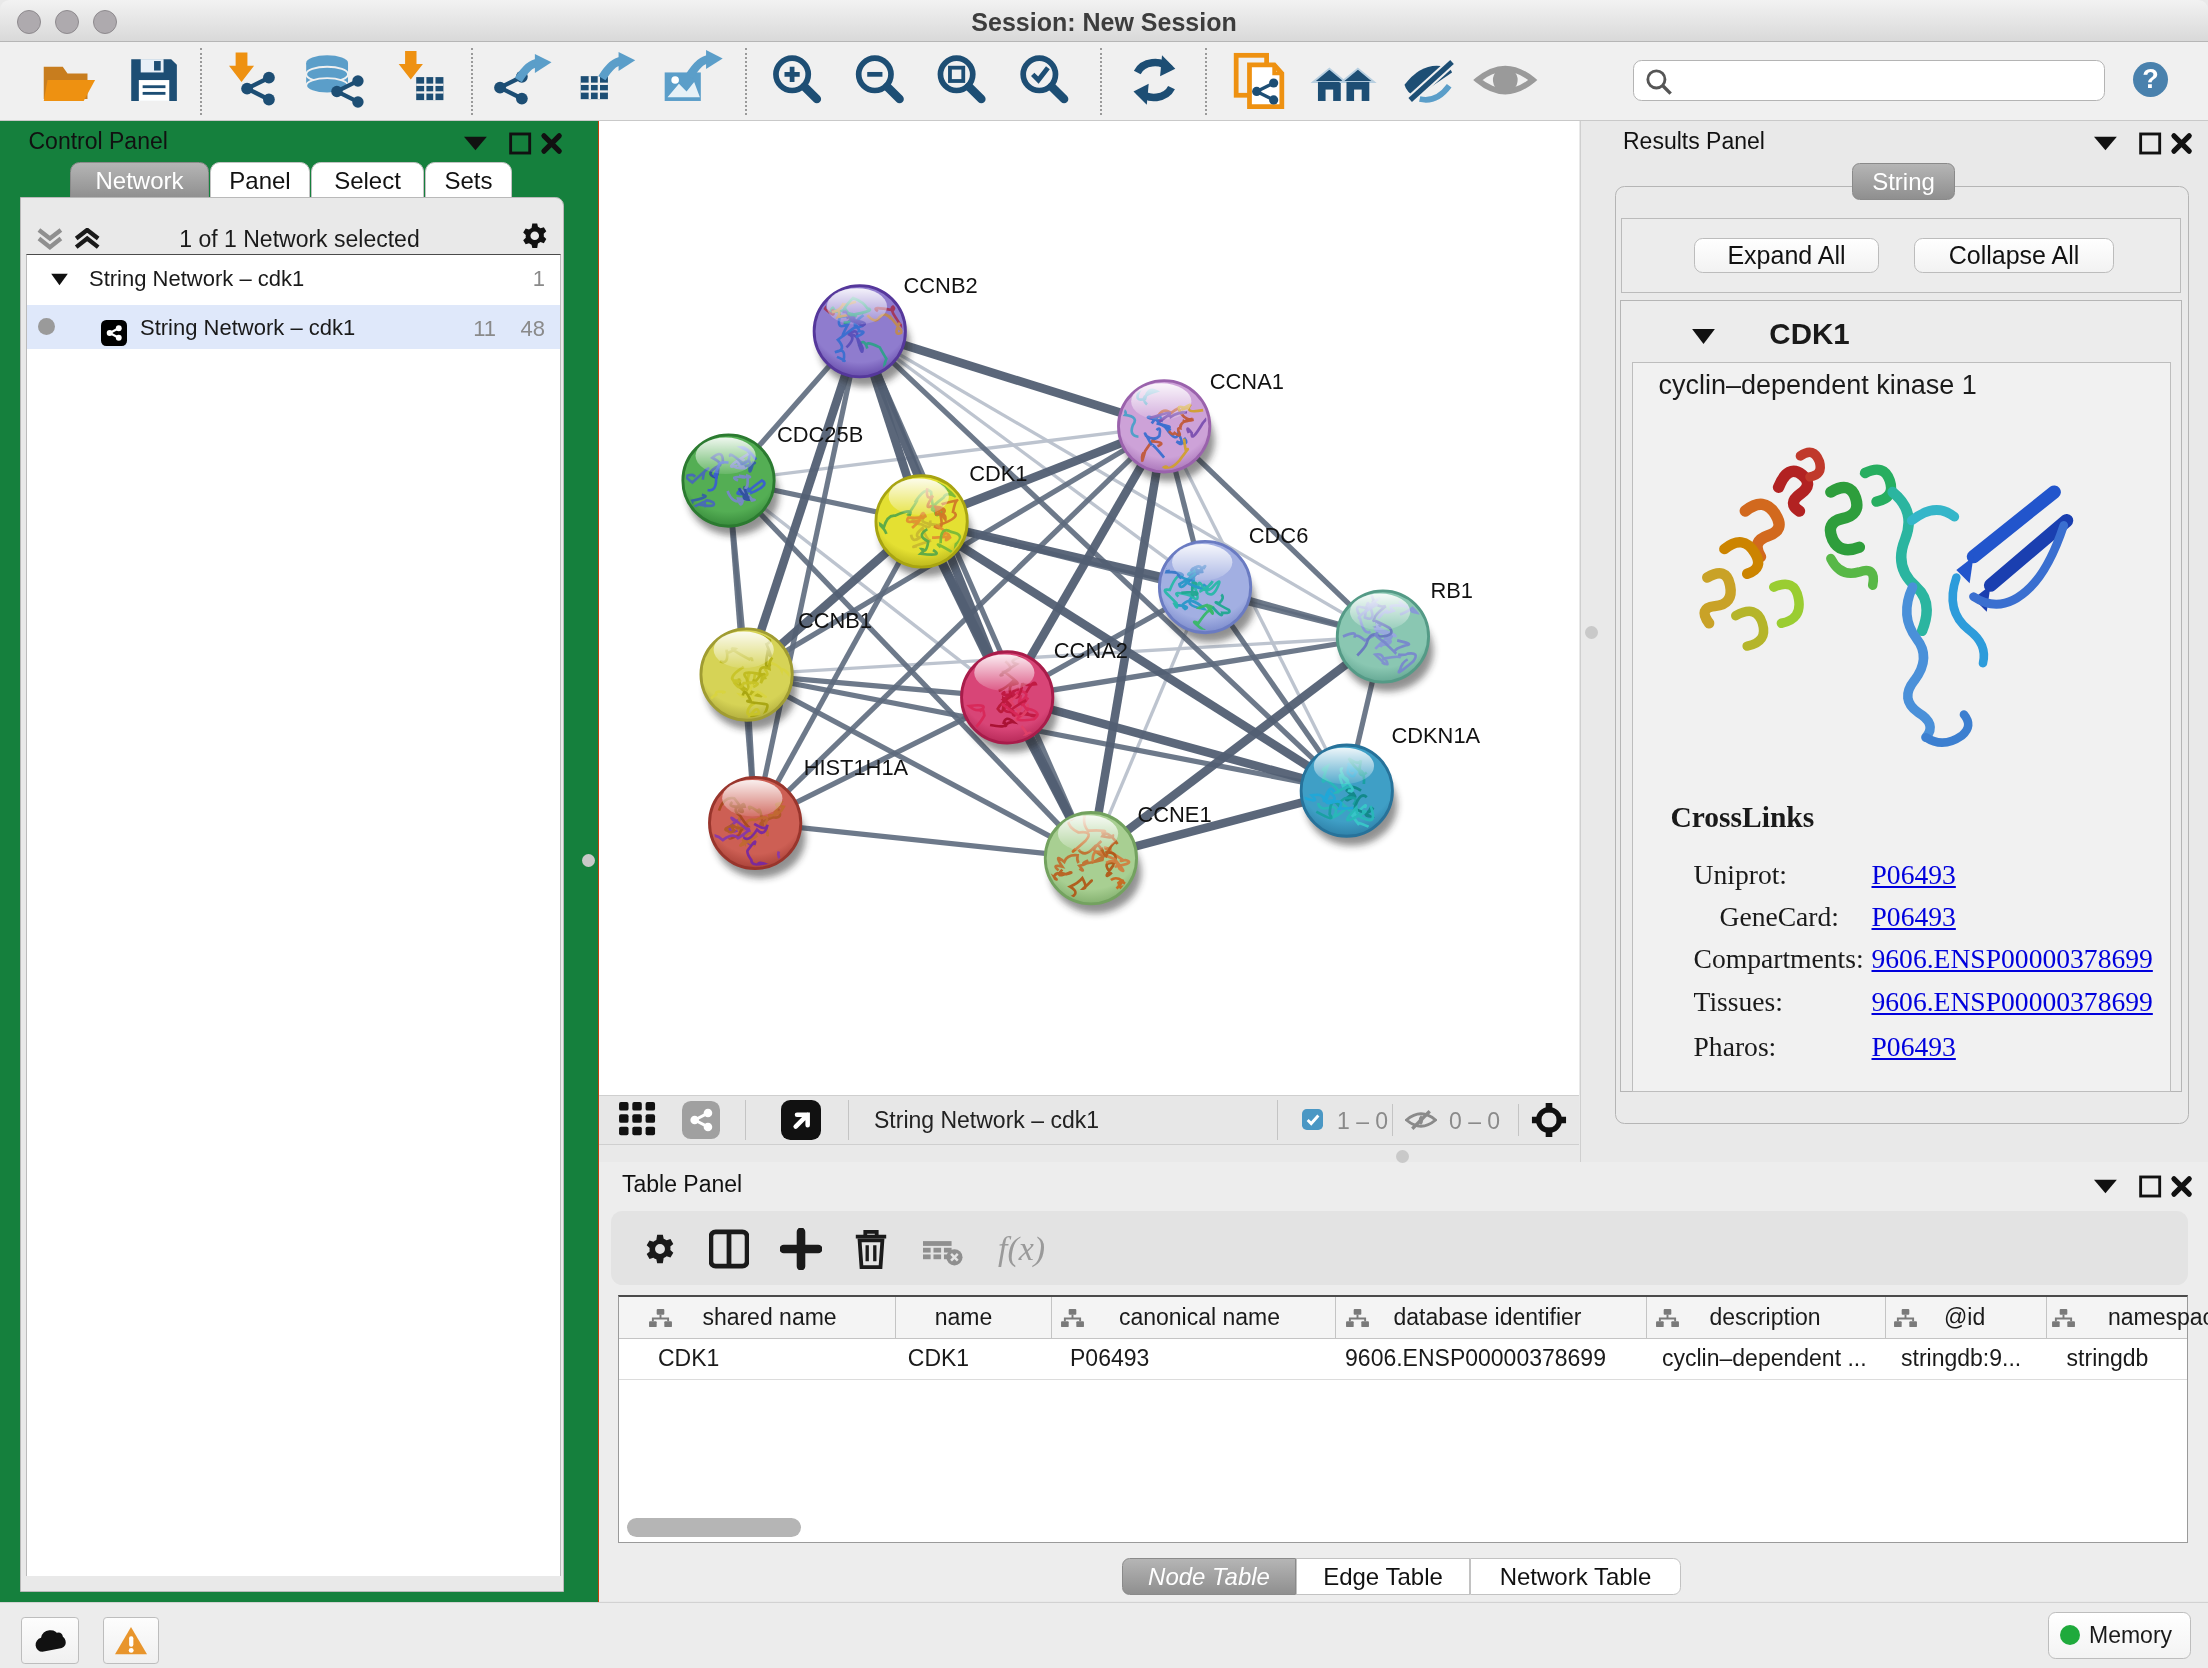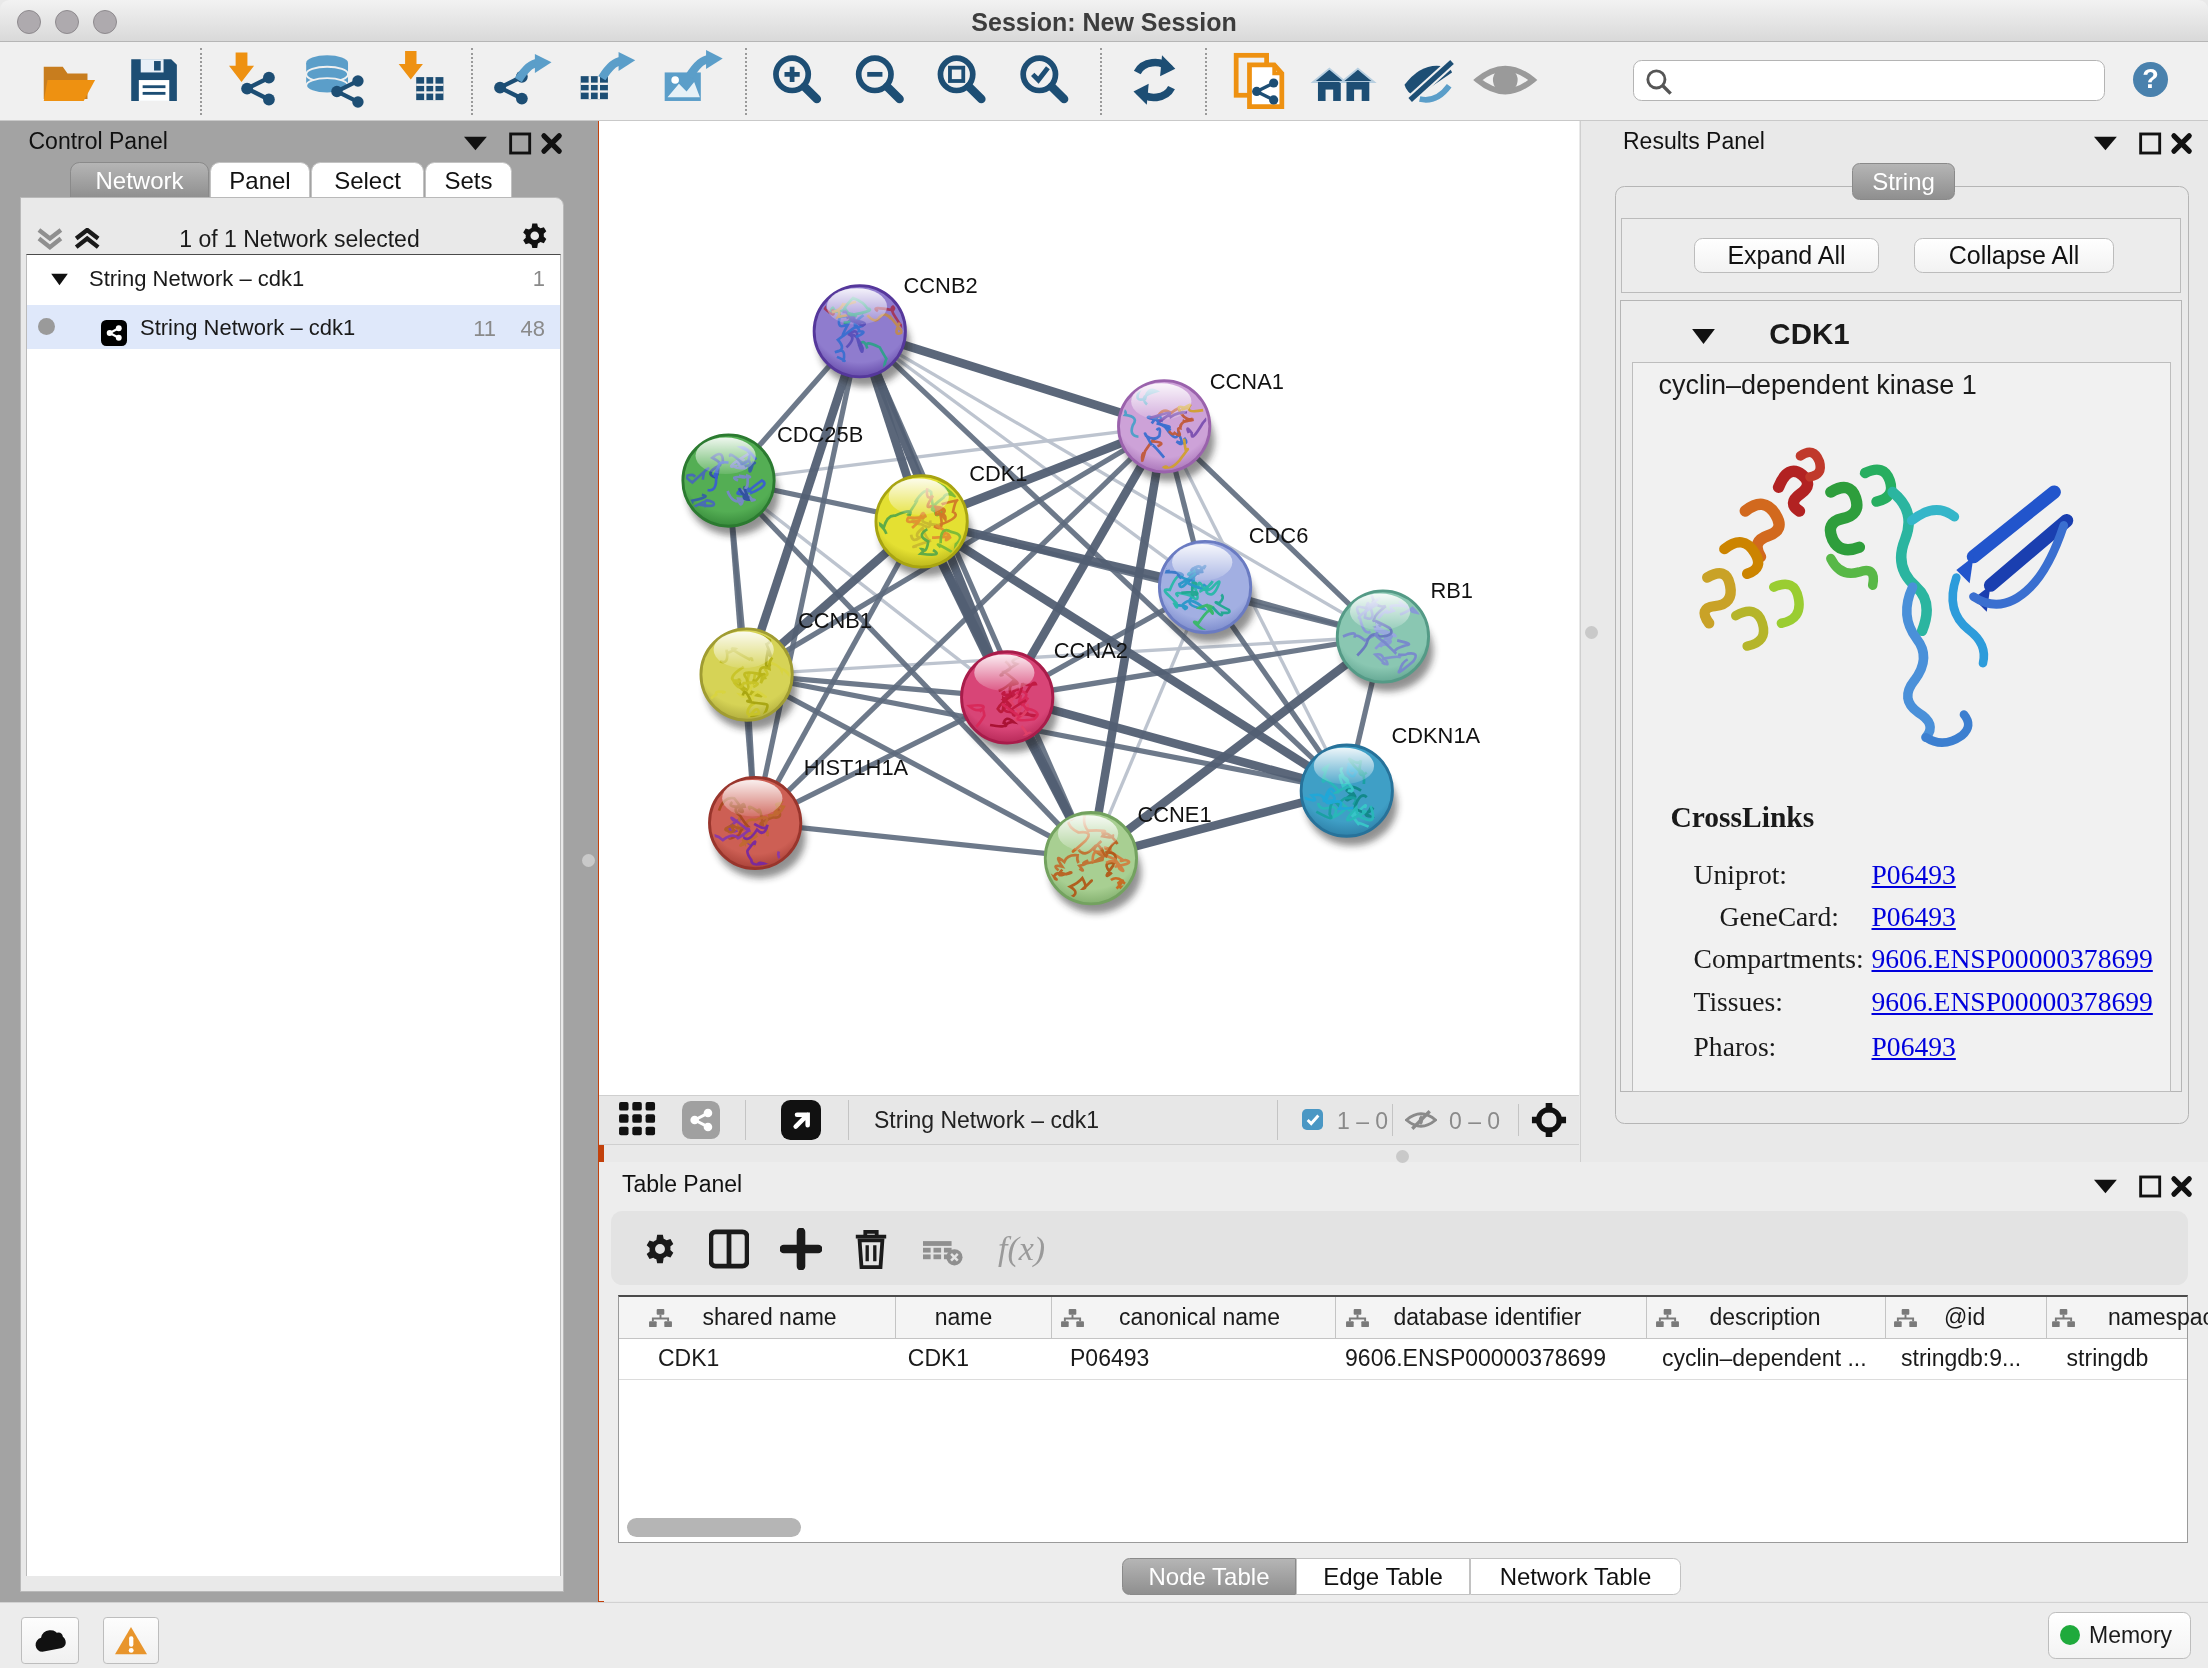--- a/index.html
+++ b/index.html
@@ -12,21 +12,21 @@
   border-radius:9.5px 9.5px 0 0;}
 .tl{width:22px;height:22px;border-radius:50%;background:#aeaaae;border:1.4px solid #8e8a8e;top:9.5px;}
 #wintitle{width:100%;text-align:center;top:7.6px;font-size:25px;font-weight:700;color:#3d3d3d;}
 
 #toolbar{left:0;top:42px;width:2208px;height:78px;background:#f0f0f0;border-bottom:1px solid #c9c9c9;}
 .tsep{top:5.7px;height:67px;width:0;border-left:2.9px dotted #9a9a9a;}
 #searchbox{left:1633px;top:18px;width:470px;height:39px;background:#fff;border:1.9px solid #b4b4b4;border-radius:8.6px;}
 #helpcirc{left:2133px;top:20px;width:35px;height:35px;border-radius:50%;background:#4981ad;color:#fff;
   font-weight:bold;font-size:27px;text-align:center;line-height:35px;}
 
-#ctrlpanel{left:0;top:121px;width:598px;height:1481px;background:#a3a3a3;border-right:6px solid #c2410c;}
+#ctrlpanel{left:0;top:121px;width:598px;height:1481px;background:#15803d;border-right:1px solid #c2410c;}
 #netview{left:599px;top:121px;width:980px;height:974px;background:#ffffff;}
 #netbar{left:599px;top:1095px;width:980px;height:48px;background:#e7e7e7;border-top:1px solid #cfcfcf;border-bottom:1px solid #cfcfcf;}
 #resultspanel{left:1580px;top:121px;width:629px;height:1041px;background:#e9e9e9;border-left:1px solid #cfcfcf;}
 #tablepanel{left:599px;top:1162px;width:1609px;height:439px;background:#ededed;}
 #statusbar{left:0;top:1602px;width:2208px;height:67px;background:#ececec;border-top:1px solid #d2d2d2;}
 
 .paneltitle{font-size:23px;color:#111;}
 .tab{box-sizing:border-box;height:37px;background:#fff;border:1px solid #c2c2c2;text-align:center;
   font-size:24px;line-height:35px;color:#111;}
 .tabsel{background:linear-gradient(#b5b5b5,#8f8f8f);color:#fff;border:1px solid #8a8a8a;}
@@ -804,21 +804,21 @@
     <div class="abs" style="left:39px;top:48px;font-size:23px;">CDK1</div>
     <div class="abs" style="left:248px;top:48px;width:143px;text-align:center;font-size:23px;">CDK1</div>
     <div class="abs" style="left:451px;top:48px;font-size:23px;">P06493</div>
     <div class="abs" style="left:714px;top:48px;width:285px;text-align:center;font-size:23px;">9606.ENSP00000378699</div>
     <div class="abs" style="left:1043px;top:48px;font-size:23px;">cyclin–dependent ...</div>
     <div class="abs" style="left:1282px;top:48px;font-size:23px;">stringdb:9...</div>
     <div class="abs" style="left:1403px;top:48px;width:171px;text-align:center;font-size:23px;">stringdb</div>
     <div class="abs" style="left:7.6px;top:221px;width:174px;height:19px;background:#b5b5b5;border-radius:9.5px;"></div>
   </div>
 
-  <div class="tab tabsel abs" style="left:523px;top:396px;width:174px;border-radius:7.6px 0 0 7.6px;">Node Table</div>
+  <div class="tab tabsel abs" style="left:523px;top:396px;width:174px;border-radius:7.6px 0 0 7.6px;font-style:italic;">Node Table</div>
   <div class="tab abs" style="left:697px;top:396px;width:174px;">Edge Table</div>
   <div class="tab abs" style="left:871px;top:396px;width:211px;border-radius:0 7.6px 7.6px 0;">Network Table</div>
 </div>
 
 <div class="abs" style="left:582px;top:854px;width:13.3px;height:13.3px;border-radius:50%;background:#c9c9c9;"></div>
 <div class="abs" style="left:1585px;top:626px;width:13.3px;height:13.3px;border-radius:50%;background:#c9c9c9;"></div>
 <div class="abs" style="left:1396px;top:1150px;width:13.3px;height:13.3px;border-radius:50%;background:#c9c9c9;"></div>
 
 <div id="statusbar" class="abs">
   <div class="abs" style="left:21px;top:14.3px;width:56px;height:45px;background:linear-gradient(#fdfdfd,#f0f0f0);border:1.4px solid #bdbdbd;border-radius:3.8px;">

